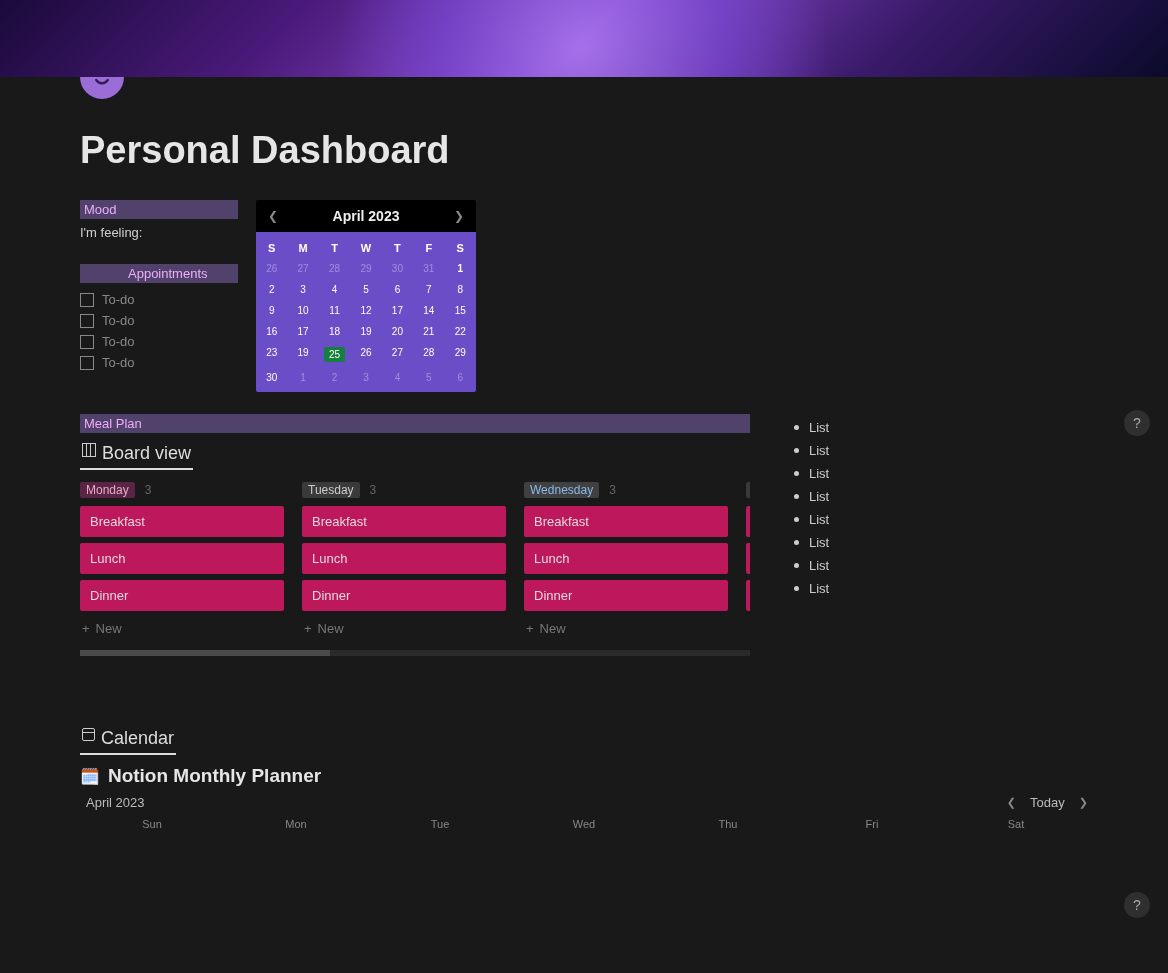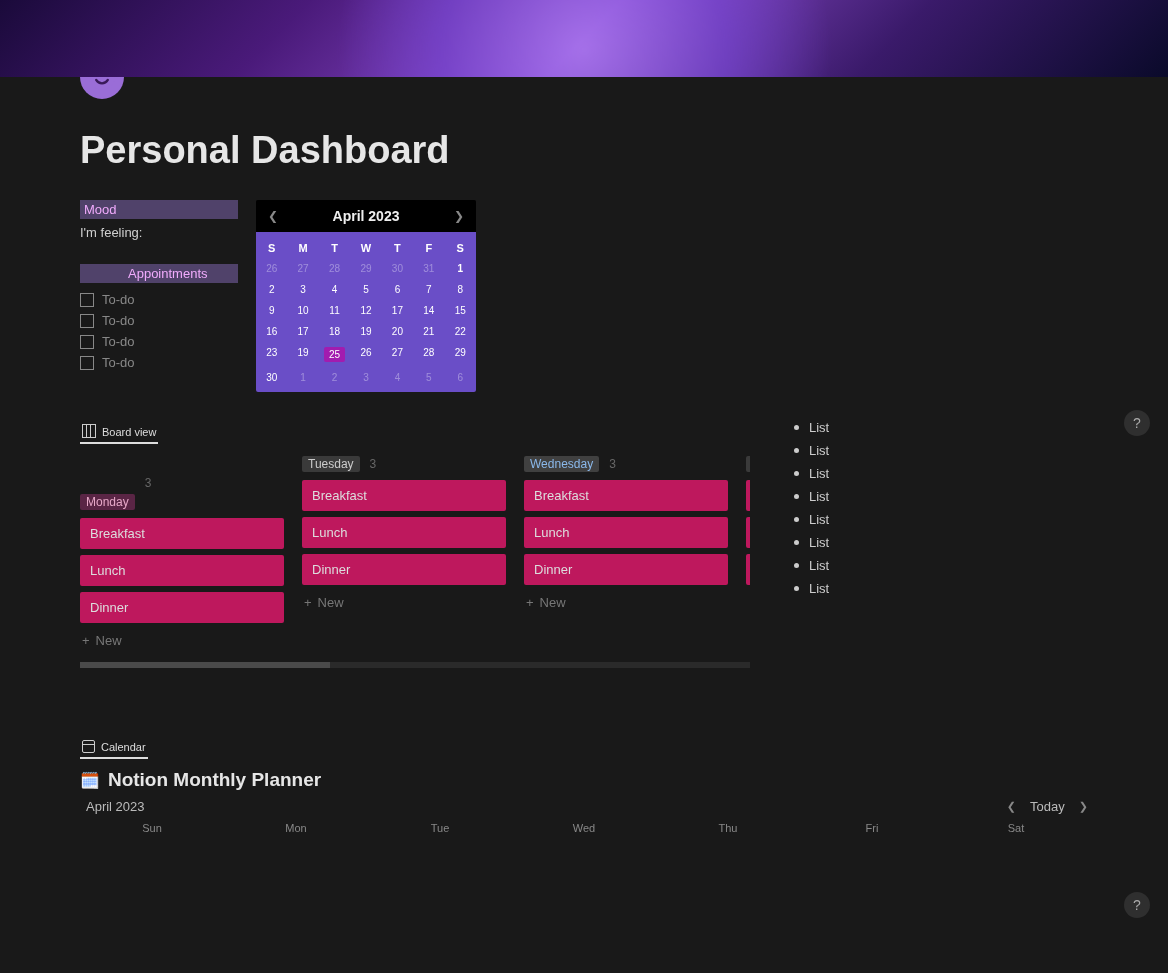--- a/index.html
+++ b/index.html
@@ -65,35 +65,35 @@
 
 .mini-cal{width:220px;background:#111;border-radius:2px;overflow:hidden;}
 .mc-head{display:flex;align-items:center;justify-content:space-between;padding:8px 12px;background:#000;}
 .mc-title{font-size:14px;font-weight:600;color:#eee;}
 .mc-nav{color:#888;cursor:pointer;font-size:12px;}
 .mc-body{background:#6a4ec7;padding:6px 0 4px 0;}
 .mc-gr{display:grid;grid-template-columns:repeat(7,1fr);text-align:center;}
 .mc-dow{font-size:11px;font-weight:600;color:#fff;padding:4px 0;}
 .mc-cell{font-size:10px;color:#fff;padding:5px 0;position:relative;}
 .mc-cell.off{opacity:.35;}
-.mc-cell.sel span{display:inline-block;background:#a21caf;padding:2px 5px;border-radius:2px;}
+.mc-cell.sel span{display:inline-block;background:#15803d;padding:2px 5px;border-radius:2px;}
 .mc-cell.bold{font-weight:700;}
 
 .row2{display:flex;gap:36px;margin-top:22px;}
 .meal-col{width:670px;flex:none;}
 .shop-col{flex:1;}
 .view-tabs{display:flex;gap:4px;margin-top:6px;}
-.view-tab{display:flex;align-items:flex-end;gap:6px;font-size:11px;color:#ddd;padding:4px 2px;border-bottom:2px solid #ddd;}
+.view-tab{display:flex;align-items:flex-start;gap:6px;font-size:18px;color:#ddd;padding:4px 2px;border-bottom:2px solid #ddd;}
 .board-icon{width:14px;height:14px;border:1.5px solid #ccc;display:inline-flex;}
 .board-icon::before,.board-icon::after{content:'';width:3px;border-right:1.5px solid #ccc;}
 .board{display:flex;gap:18px;margin-top:12px;overflow:hidden;}
 .bcol{width:204px;flex:none;}
 .btag-row{display:flex;align-items:center;gap:10px;margin-bottom:8px;}
 .btag{font-size:12px;padding:1px 6px;border-radius:2px;}
-.btag.mon{background:#5a2545;color:#e7a8c8;margin-top:38px;}
+.btag.mon{background:#5a2545;color:#e7a8c8;}
 .btag.tue{background:#3a3a3a;color:#ccc;}
 .btag.wed{background:#404040;color:#8ab8ea;}
 .bcnt{font-size:12px;color:#666;}
 .bcard{background:#be185d;color:#ddd;font-size:13px;padding:8px 10px;margin-bottom:6px;border-radius:2px;}
 .bnew{display:flex;align-items:center;gap:6px;font-size:13px;color:#777;padding:4px 2px;margin-top:2px;}
 .scrollbar{height:6px;background:#2a2a2a;margin-top:10px;position:relative;}
 .scrollbar::before{content:'';position:absolute;left:0;top:0;height:100%;width:250px;background:#4a4a4a;}
 .shop-list{list-style:none;margin-top:2px;}
 .shop-list li{display:flex;align-items:center;gap:10px;font-size:13px;color:#ccc;padding:4px 8px;}
 .bullet{width:5px;height:5px;border-radius:50%;background:#ccc;flex:none;}
@@ -220,20 +220,21 @@
               <div class="mc-cell off"><span>5</span></div>
               <div class="mc-cell off"><span>6</span></div>
             </div>
         </div>
       </div>
     </div>
   </div>
 
   <div class="row2">
     <div class="meal-col">
+      <span class="section-hdr">Meal Plan</span>
       <div class="view-tabs">
         <div class="view-tab">
           <span class="board-icon"></span>
           <span>Board view</span>
         </div>
       </div>
       <div class="board" id="board">
           <div class="bcol">
             <div class="btag-row">
               <span class="btag mon">Monday</span>

